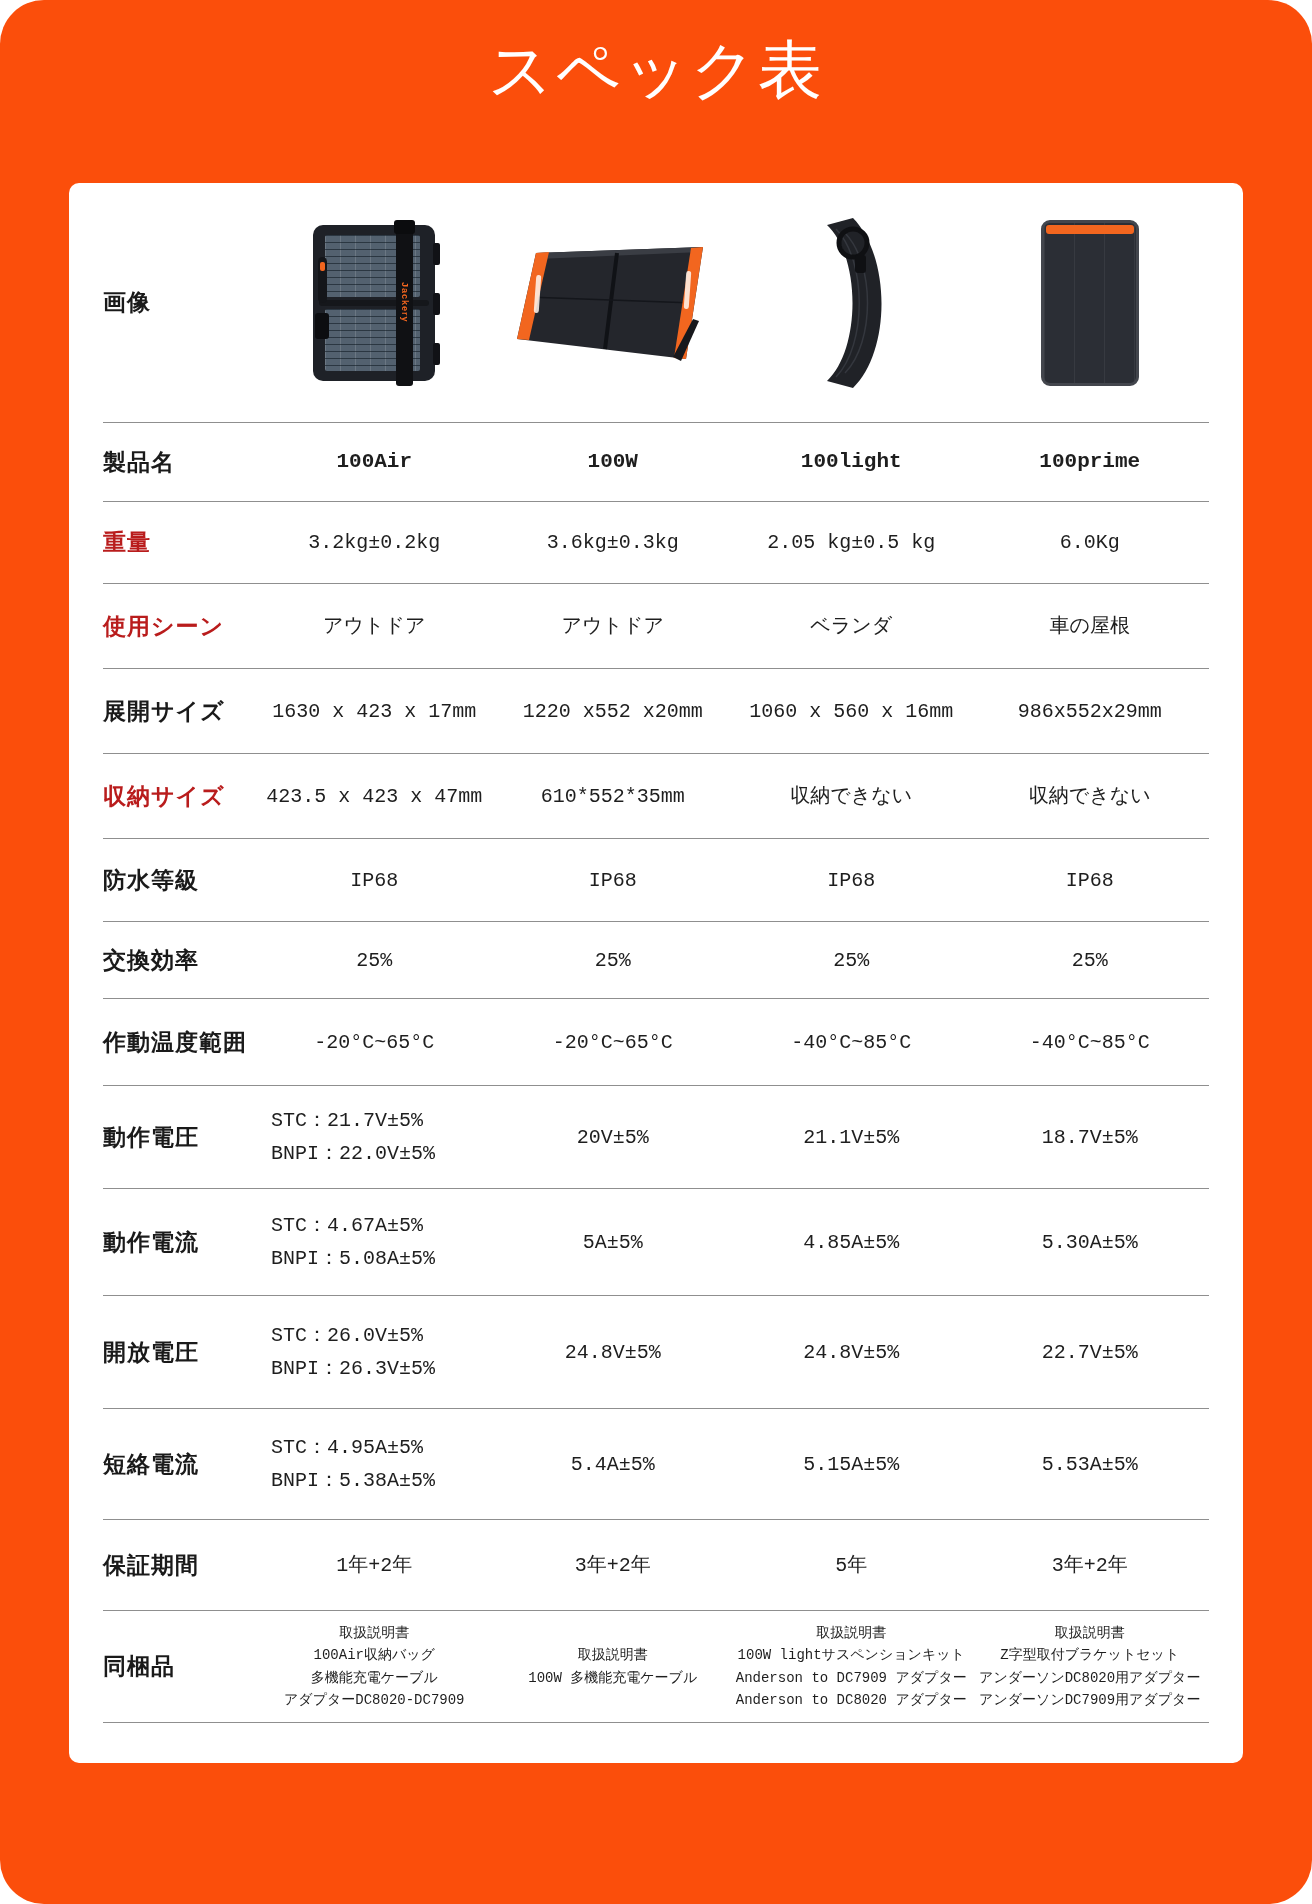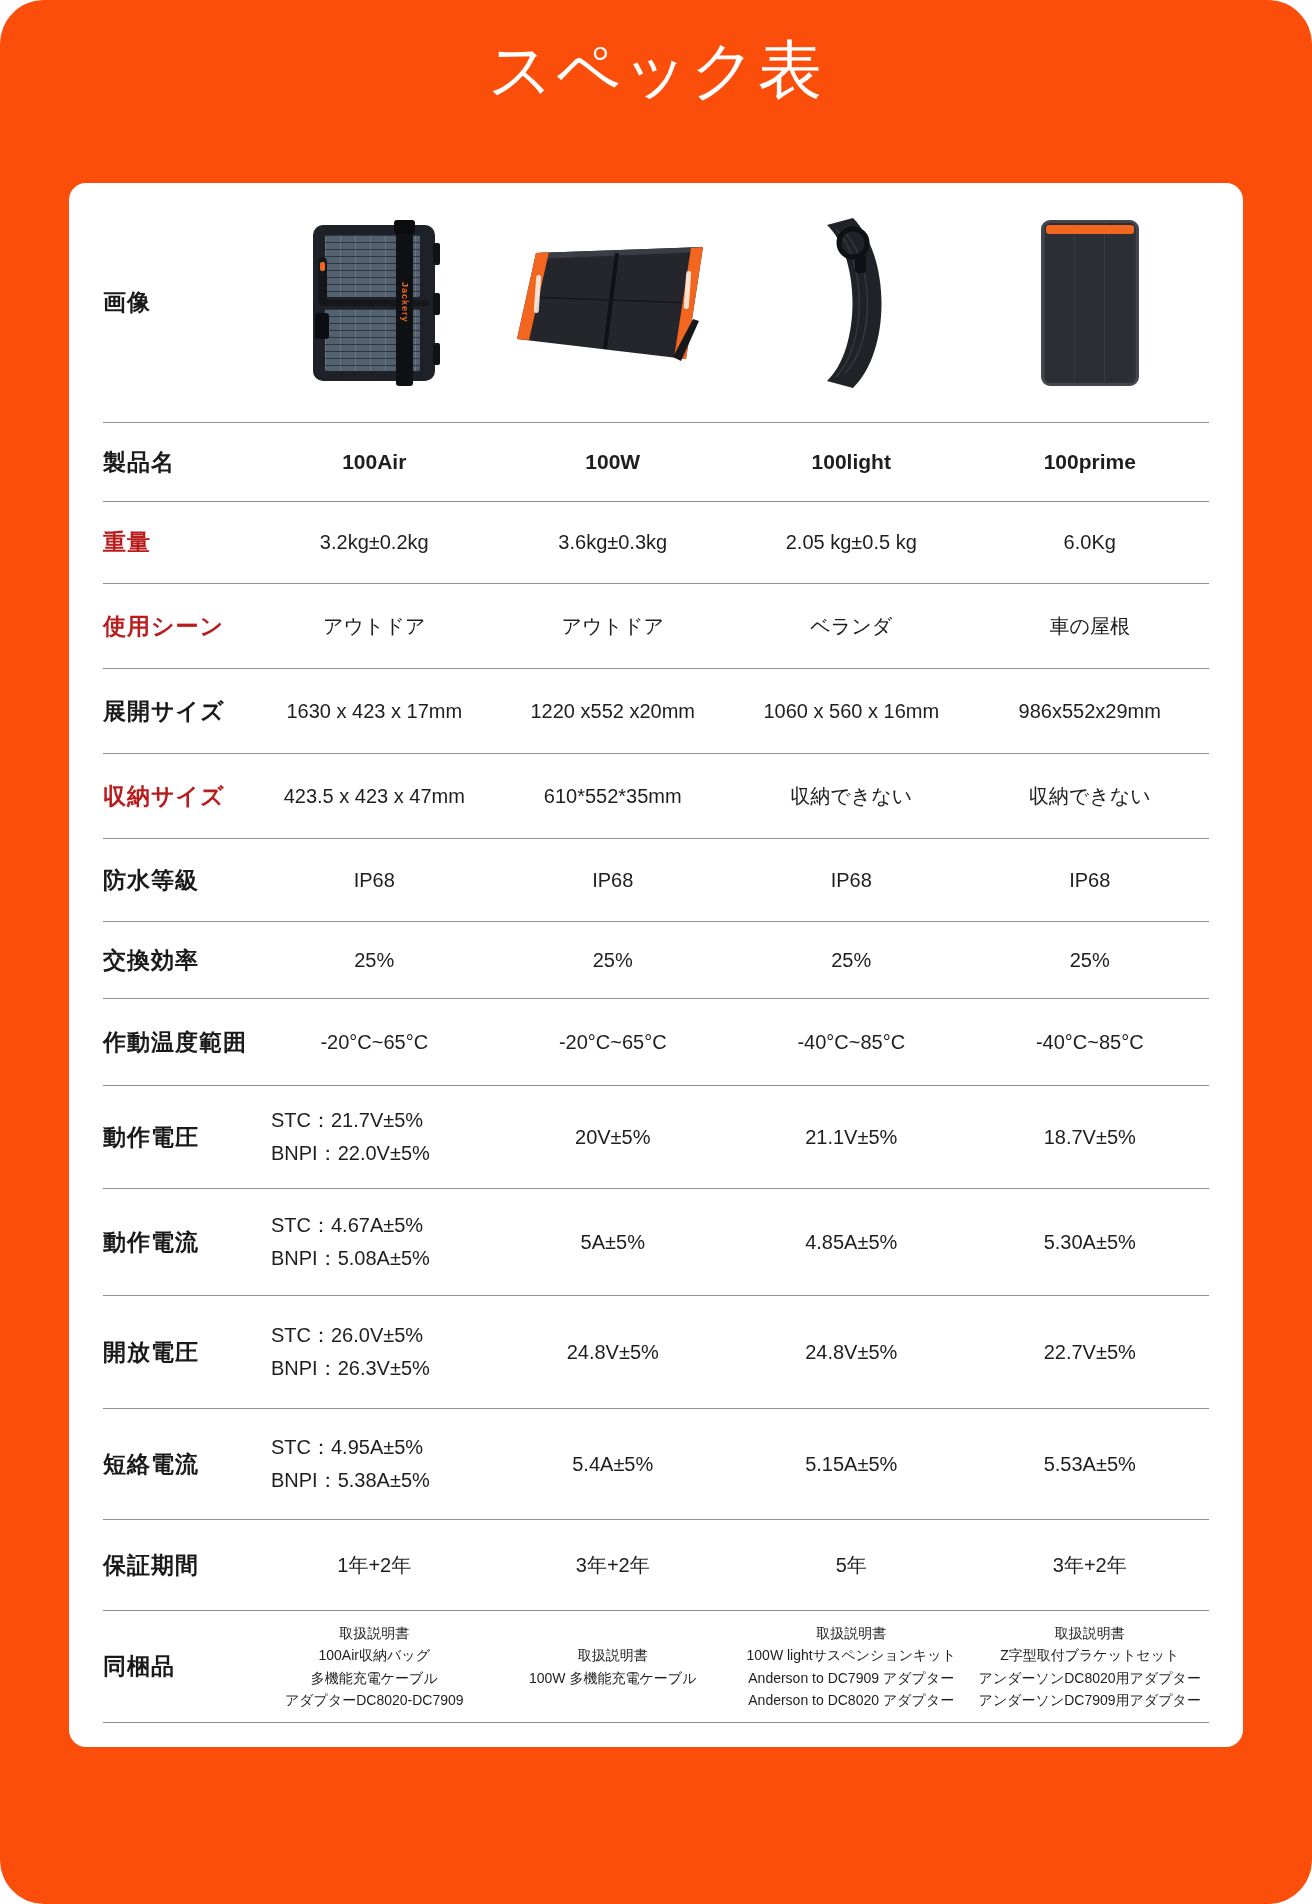--- a/index.html
+++ b/index.html
@@ -1,26 +1,26 @@
 <!DOCTYPE html>
 <html><head>
 <meta charset="utf-8">
 <style>
   html,body{margin:0;padding:0;background:#ffffff;}
   body{width:1312px;height:1904px;font-family:"Liberation Sans","DejaVu Sans",sans-serif;}
   .page{position:relative;width:1312px;height:1904px;background:#FB4E0B;border-radius:44px;overflow:hidden;}
   .page-title{margin:0;padding-top:36px;text-align:center;color:#ffffff;
     font-size:64px;font-weight:400;line-height:1.08;letter-spacing:2px;}
   .card{box-sizing:border-box;width:1174px;margin:78px auto 0 auto;background:#ffffff;
-    border-radius:17px;padding:0 34px 24px 34px;}
+    border-radius:10px;padding:0 34px 40px 34px;}
   .row{display:grid;grid-template-columns:152px repeat(4,1fr);align-items:center;
     box-sizing:border-box;border-bottom:1.5px solid #8F8F8F;}
   .lbl{font-size:23px;font-weight:600;color:#1A1A1A;letter-spacing:1px;}
   .lbl.accent{color:#b91c1c;}
-  .val{font-size:20px;color:#1E1E1E;text-align:center;white-space:pre-line;line-height:1.55;}
+  .val{font-size:20px;color:#1E1E1E;text-align:center;white-space:pre-line;line-height:1.55;font-family:Liberation Mono, monospace;}
   .val.bold{font-weight:700;font-size:21px;}
   .val.stc{text-align:left;padding-left:16px;line-height:1.65;}
   .val.small{font-size:14px;line-height:1.6;}
   .img-cell{display:flex;align-items:center;justify-content:center;height:100%;}
 
   
   .p-air{position:relative;width:122px;height:156px;background:#1E2127;border-radius:10px;}
   .p-air .cell{position:absolute;left:12px;right:15px;height:62px;background:#53616F;border-radius:2px;
     background-image:
       repeating-linear-gradient(to bottom,rgba(10,20,28,.55) 0 1px,transparent 1px 7px),

